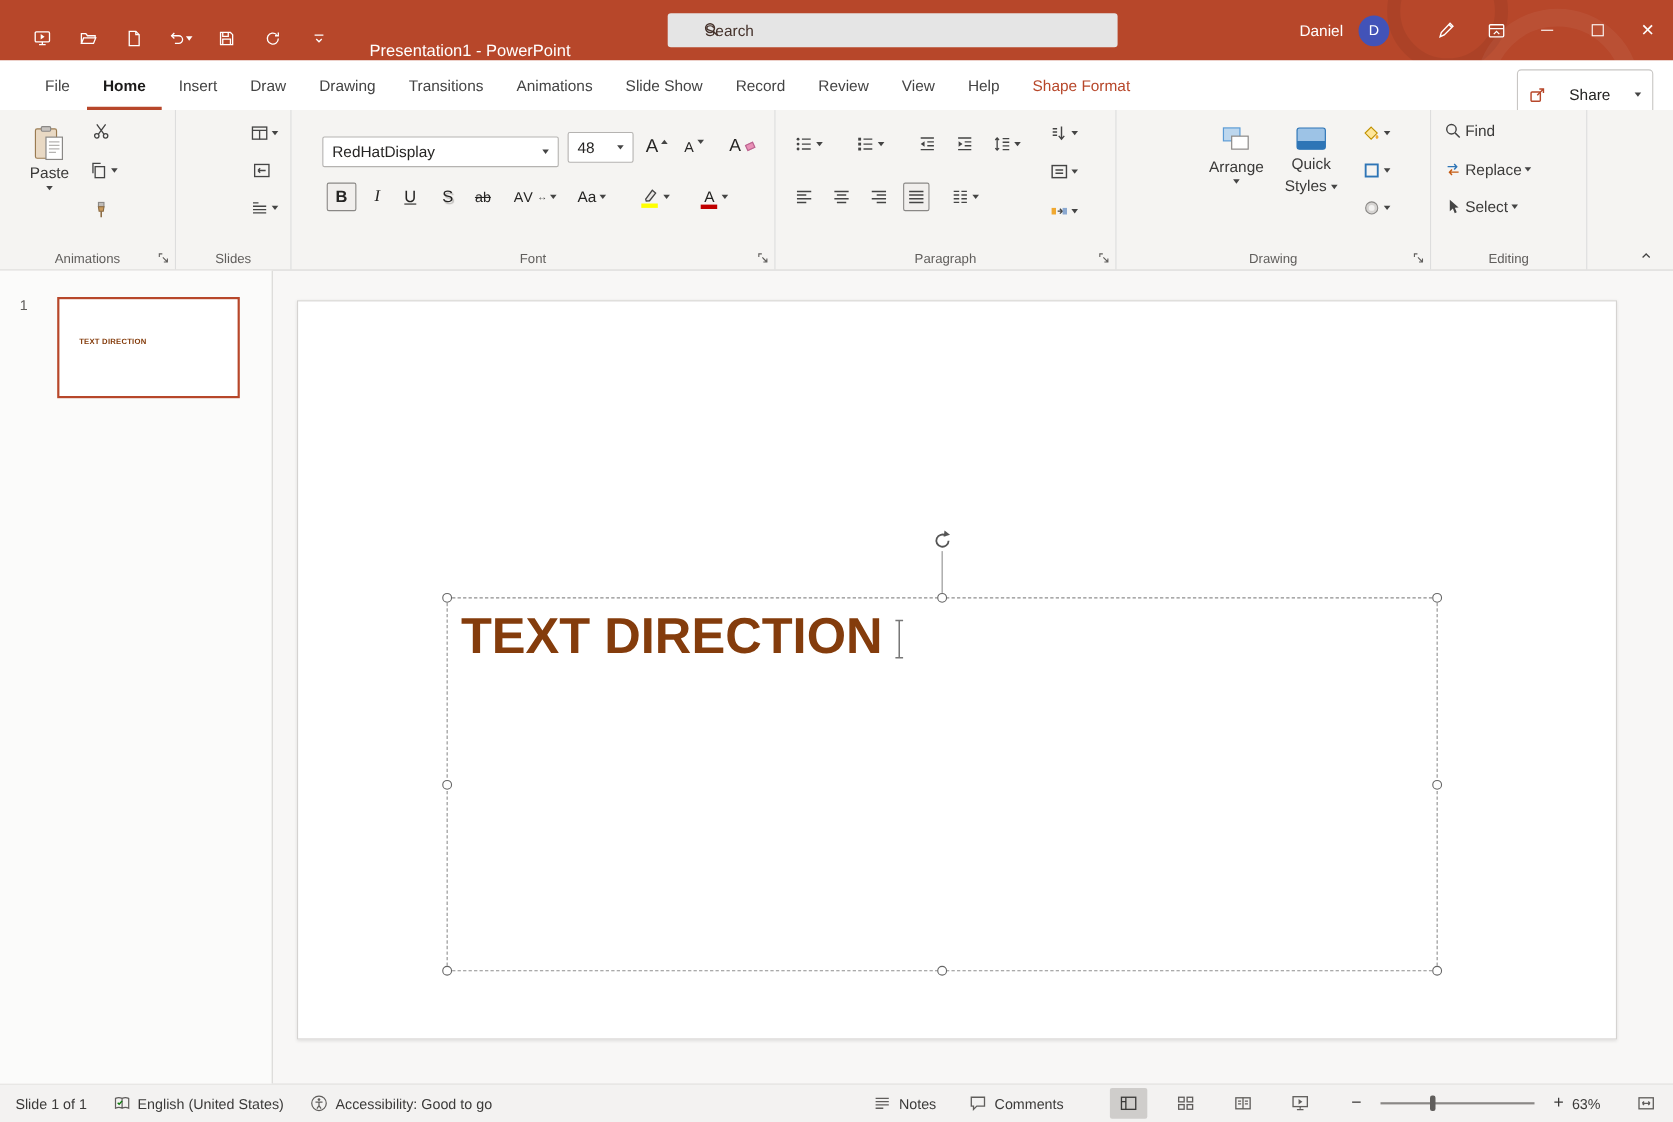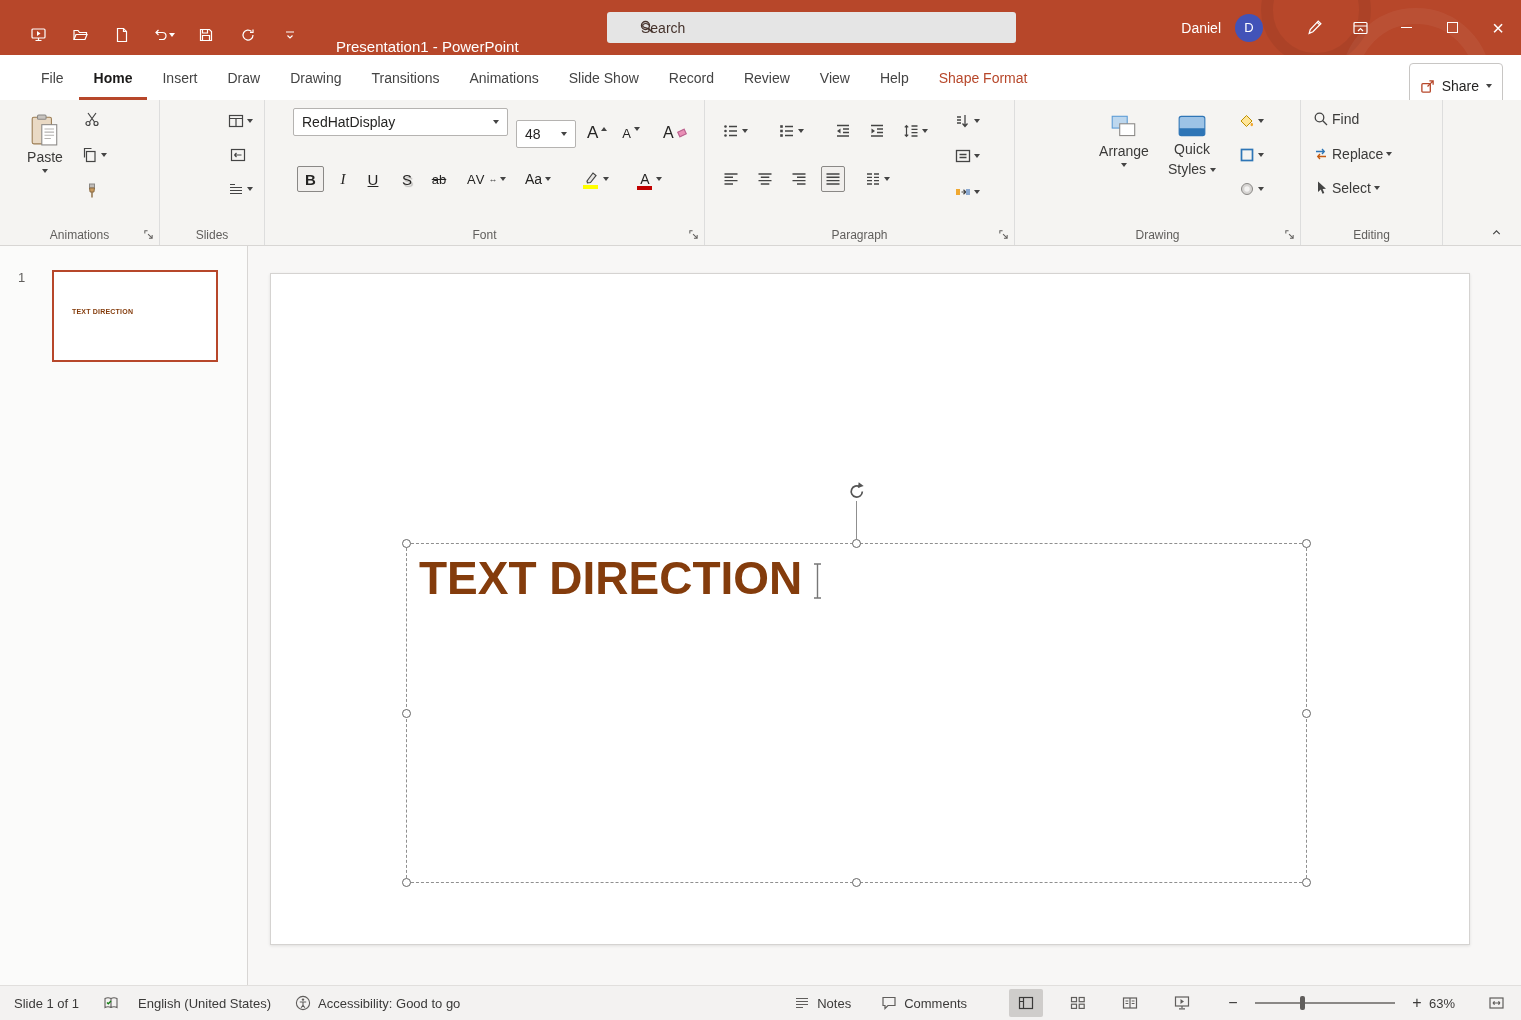--- a/index.html
+++ b/index.html
@@ -25,21 +25,21 @@
   .tb-btn { width:46px; height:55px; background:none; border:none; display:flex; align-items:center; justify-content:center; cursor:pointer; color:#fff; }
   .glyph-min { width:11px; height:1px; background:#fff; display:block; }
   .glyph-max { width:11px; height:11px; border:1px solid #fff; display:block; }
   .glyph-close { font-size:20px; line-height:1; color:#fff; }
 
   
   .tabsrow { position:relative; height:45px; background:#fff; display:flex; align-items:stretch; padding-left:26px; flex:0 0 auto; }
   .tab { display:flex; align-items:center; padding:0 15px; font-size:14px; color:#444; cursor:pointer; white-space:nowrap; }
   .tab.active { color:#1b1a19; font-weight:bold; box-shadow:inset 0 -3px 0 #b7472a; }
   .tab.contextual { color:#b7472a; }
-  .share-btn { position:absolute; right:18px; top:8px; height:46px; border:1px solid #c8c6c4; border-radius:4px; background:#fff; display:flex; align-items:center; gap:7px; padding:0 10px; font-size:14px; color:#252423; cursor:pointer; }
+  .share-btn { position:absolute; right:18px; top:8px; height:46px; border:1px solid #c8c6c4; border-radius:4px; background:#fff; display:flex; align-items:center; gap:22px; padding:0 10px; font-size:14px; color:#252423; cursor:pointer; }
 
   
   .ribbon { position:relative; height:146px; background:#f5f4f2; border-bottom:1px solid #d8d6d4; flex:0 0 auto; font-size:14px; color:#3b3a39; }
   .rgroup { position:absolute; top:0; height:145px; border-right:1px solid #ddd; }
   .grp-label { position:absolute; bottom:3px; left:0; right:0; text-align:center; font-size:12px; color:#605e5c; }
   .launcher { position:absolute; right:4px; bottom:4px; width:14px; height:14px; display:flex; align-items:center; justify-content:center; cursor:pointer; }
   .bigbtn { position:absolute; top:6px; height:112px; display:flex; flex-direction:column; align-items:center; gap:3px; cursor:pointer; border-radius:2px; padding-top:8px; }
   .bigbtn .lbl { font-size:14px; line-height:17px; text-align:center; color:#3b3a39; }
   .sbtn { position:absolute; height:26px; min-width:24px; display:flex; align-items:center; justify-content:center; gap:3px; cursor:pointer; border-radius:2px; padding:0 2px; }
   .sbtn.active { border:1px solid #8a8886; background:#f1efed; }
@@ -297,21 +297,21 @@
             <svg width="16" height="16" viewBox="0 0 16 16" fill="none" stroke="#444" stroke-width="1.2">
               <path d="M2 3.5 h5 M2 6.5 h12 M2 9.5 h12 M2 12.5 h12"></path>
             </svg>
           </span>
           <span class="chev"></span>
         </div>
       <span class="grp-label">Slides</span>
     </div>
 
     <div class="rgroup" style="left:265px;width:440px">
-      <div class="combo" style="left:28px;top:8px;width:215px">
+      <div class="combo" style="left:28px;top:24px;width:215px">
         <span class="combo-text">RedHatDisplay</span>
         <span class="chev"></span>
       </div>
       <div class="combo" style="left:251px;top:20px;width:60px">
         <span class="combo-text">48</span>
         <span class="chev"></span>
       </div>
       <div class="sbtn" style="left:320px;top:20px">
           <span class="ltr" style="font-size:17px">A</span>
           <span class="chev-up" style="margin-bottom:8px"></span>
@@ -632,21 +632,21 @@
         <span>Slide 1 of 1</span>
       </span>
     <span class="sb-item sb-gap24">
         <span>
           <svg width="16" height="16" viewBox="0 0 16 16" fill="none" stroke="#605e5c" stroke-width="1.1">
             <path d="M2 3.5 c2 -1 4 -1 6 0 c2 -1 4 -1 6 0 v9 c-2 -1 -4 -1 -6 0 c-2 -1 -4 -1 -6 0 Z M8 3.5 v9"></path>
             <path d="M4 7.5 l1.3 1.3 L8 6" stroke="#107c10" stroke-width="1.3"></path>
           </svg>
         </span>
       </span>
-    <span class="sb-item" style="margin-left:19px">
+    <span class="sb-item" style="margin-left:6px">
         <span>English (United States)</span>
       </span>
     <span class="sb-item sb-gap24">
         <span>
           <svg width="16" height="16" viewBox="0 0 16 16" fill="none" stroke="#605e5c" stroke-width="1.1">
             <circle cx="8" cy="8" r="6.6"></circle>
             <circle cx="8" cy="4.6" r="1.2" fill="#605e5c" stroke="none"></circle>
             <path d="M4.8 7 h6.4 M8 7 v3.2 M8 10.2 l-1.9 2.6 M8 10.2 l1.9 2.6"></path>
           </svg>
         </span>

